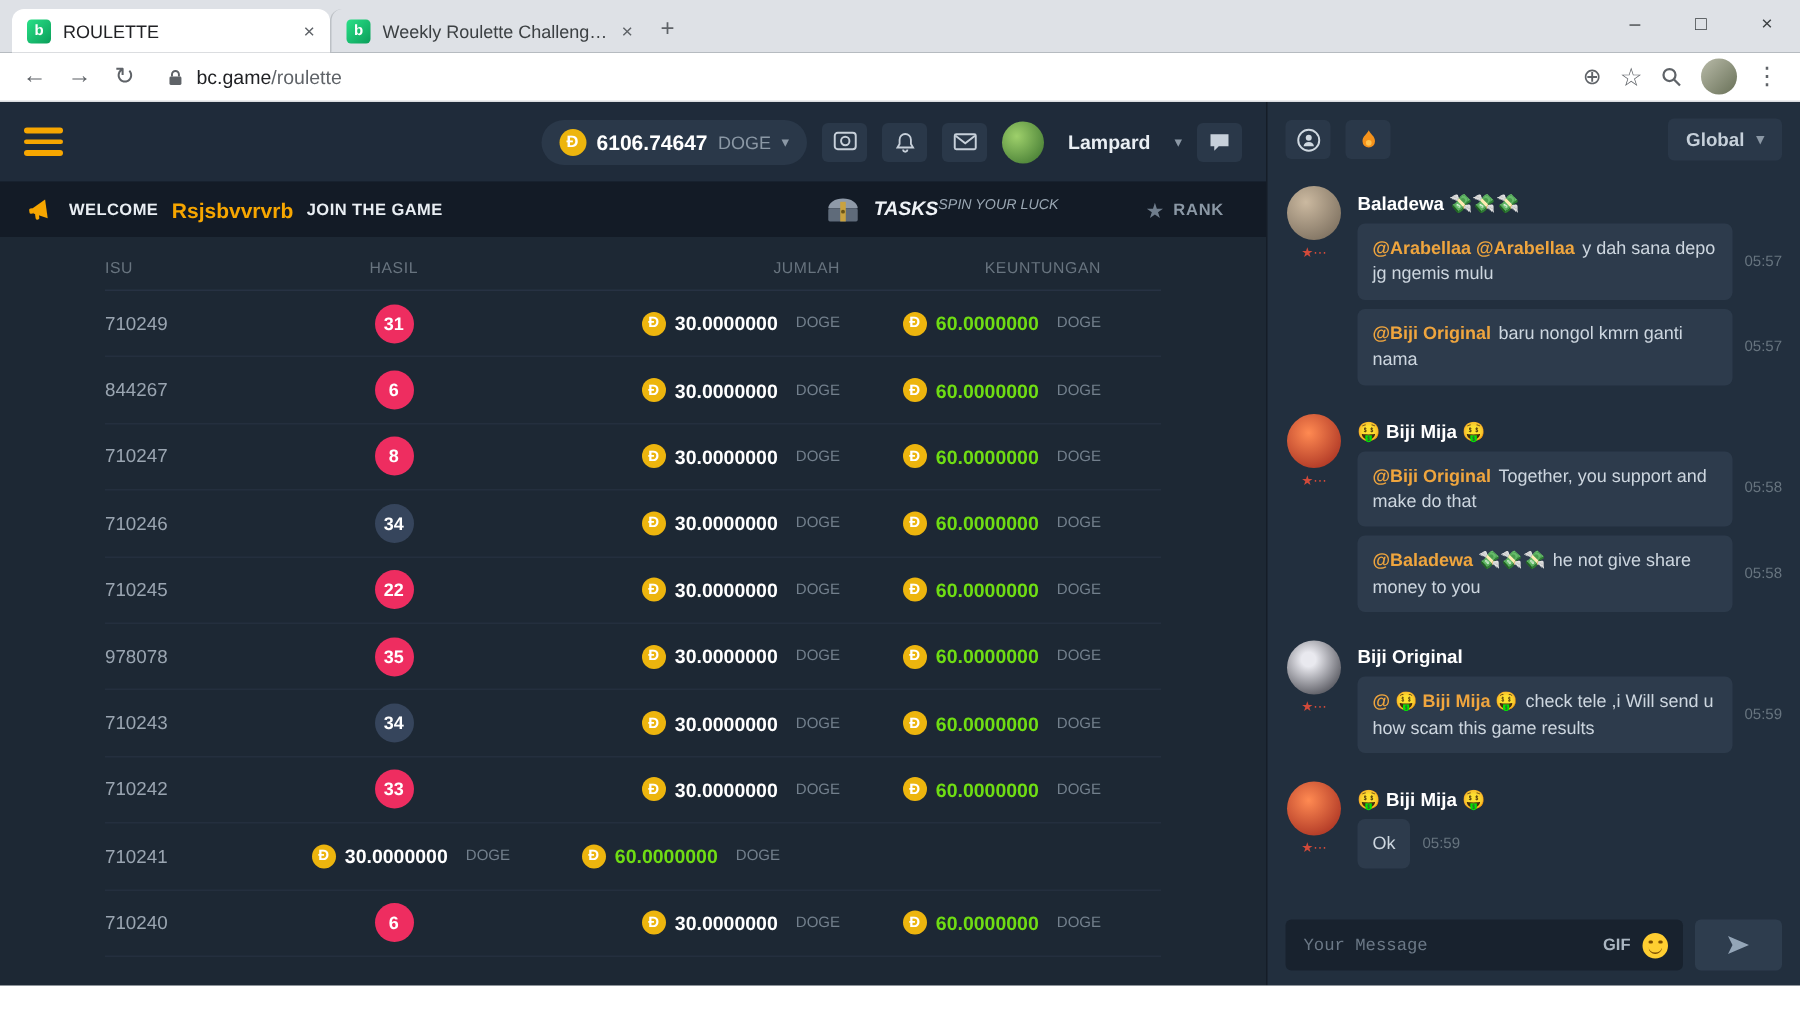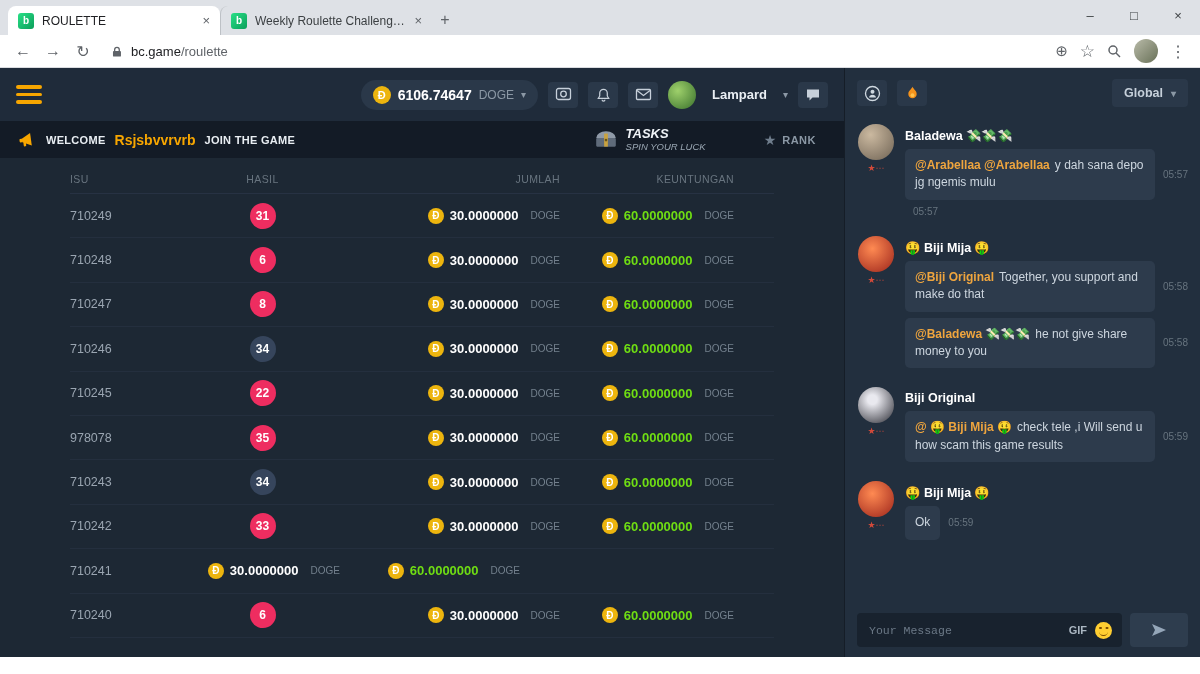--- a/index.html
+++ b/index.html
@@ -46,21 +46,21 @@
   .hdr-iconbtn { width:30px; height:26px; background:#2a3849; border-radius:4px; display:flex; align-items:center; justify-content:center; }
   .user-block { display:flex; align-items:center; gap:16px; }
   .user-avatar { width:28px; height:28px; border-radius:50%; background:radial-gradient(circle at 35% 35%, #9ed06b, #39702c); }
   .user-name { color:#e9eef3; font-weight:bold; font-size:13px; }
 
   .banner { height:37px; background:#131b26; display:flex; align-items:center; padding:0 18px; flex-shrink:0; }
   .banner-left { display:flex; align-items:center; gap:9px; }
   .welcome-txt { color:#e9eef3; font-weight:bold; font-size:11px; letter-spacing:.3px; }
   .welcome-user { color:#f7a600; font-weight:bold; font-size:14px; }
   .tasks-block { margin-left:auto; display:flex; align-items:center; gap:8px; }
-  .tasks-col { display:flex; flex-direction:column; line-height:1.15; }
+  .tasks-col { display:flex; flex-direction:row; line-height:1.15; }
   .tasks-title { color:#eef2f6; font-weight:bold; font-style:italic; font-size:13px; }
   .tasks-sub { color:#9aa7b3; font-style:italic; font-size:9.5px; }
   .rank-block { display:flex; align-items:center; gap:6px; margin:0 10px 0 58px; }
   .rank-star { color:#6f7d8c; font-size:14px; }
   .rank-label { color:#8b98a5; font-weight:bold; font-size:11px; letter-spacing:.5px; }
 
   
   .table-wrap { flex:1; padding:6px 70px 0; min-height:0; overflow:hidden; }
   .thead, .trow { display:grid; grid-template-columns:115px 155px 220px 1fr; align-items:center; }
   .thead { height:30px; border-bottom:1px solid #273243; color:#68747f; font-size:10.5px; letter-spacing:.4px; }
@@ -259,21 +259,21 @@
               <span class="cur">DOGE</span>
             </div>
           <div class="c-prof">
               <span class="coin">Ð</span>
               <span class="num green">60.0000000</span>
               <span class="cur">DOGE</span>
             </div>
         </div>
 
         <div class="trow">
-          <div class="c-id">710248</div>
+          <div class="c-id">844267</div>
           <div class="c-res">
               <span class="ball red">6</span>
             </div>
           <div class="c-amt">
               <span class="coin">Ð</span>
               <span class="num">30.0000000</span>
               <span class="cur">DOGE</span>
             </div>
           <div class="c-prof">
               <span class="coin">Ð</span>
@@ -445,20 +445,21 @@
             <div class="chat-avatar av-0"></div>
             <div class="rating">★⋯</div>
           </div>
           <div class="group-body">
             <div class="user-line">Baladewa 💸💸💸</div>
             <div class="bubble-row">
               <div class="bubble"><span class="mention">@Arabellaa @Arabellaa</span><span>y dah sana depo jg ngemis mulu</span></div>
               <span class="time">05:57</span>
             </div>
             <div class="bubble-row">
+              <div class="bubble"><span class="mention">@Biji Original</span><span>baru nongol kmrn ganti nama</span></div>
               <span class="time">05:57</span>
             </div>
           </div>
         </div>
 
         <div class="msg-group">
           <div class="avatar-col">
             <div class="chat-avatar av-1"></div>
             <div class="rating">★⋯</div>
           </div>

